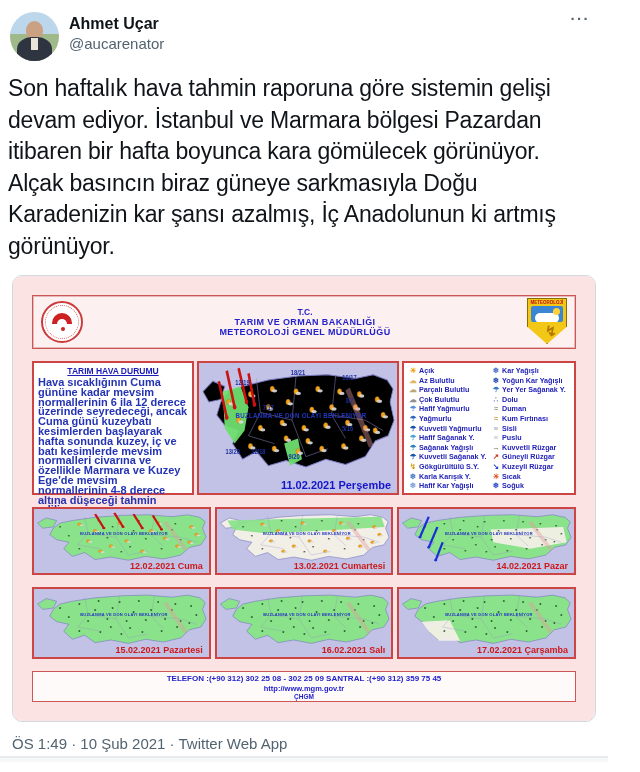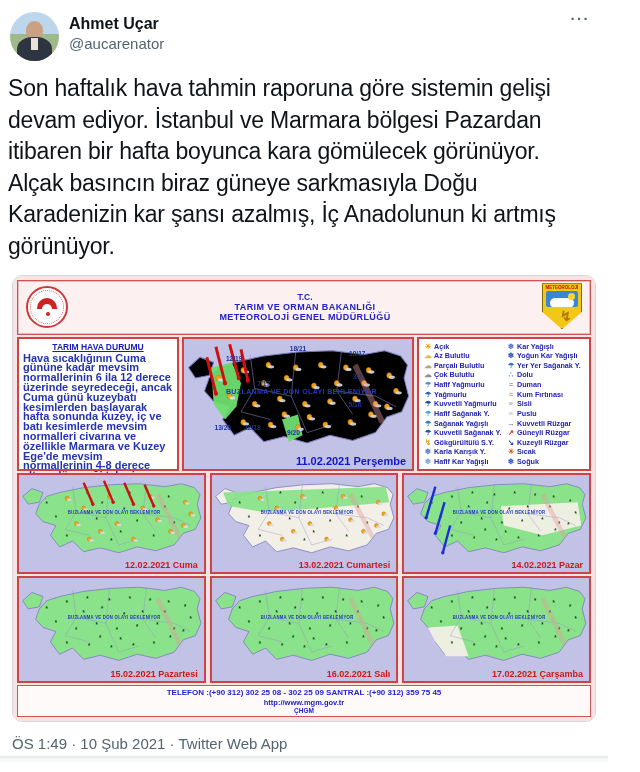--- a/index.html
+++ b/index.html
@@ -16,21 +16,21 @@
   .name-block{margin-left:10px;padding-top:2px;line-height:20px;}
   .display-name{font-weight:bold;font-size:16px;color:#0f1419;cursor:pointer;}
   .handle{font-size:15px;color:#536471;cursor:pointer;}
   .more-btn{margin-left:auto;color:#536471;font-size:15px;letter-spacing:1.5px;font-weight:bold;
             padding:2px 4px;cursor:pointer;line-height:10px;}
   
   .tweet-text{padding:12px 10px 13px 8px;font-size:23px;line-height:31.5px;color:#0f1419;
               letter-spacing:-0.2px;}
   
   .card{margin:0 12px;height:447px;border:1px solid #cfd9de;border-radius:10px;overflow:hidden;cursor:pointer;}
-  .poster{width:100%;height:100%;background:#fbe3e3;padding:4px;display:flex;flex-direction:column;gap:2px;justify-content:flex-end;}
+  .poster{width:100%;height:100%;background:#fbe3e3;padding:19px;display:flex;flex-direction:column;gap:12px;justify-content:flex-end;}
   
   .p-header{height:56px;display:flex;align-items:center;padding:2px 8px;background:#fdf0f0;
             border:1px solid #cc5555;box-shadow:0 0 0 1px #e8b8b8 inset;}
   .logo-left{width:42px;height:42px;border-radius:50%;border:2px solid #cc3b3b;position:relative;
              background:#fff;flex:0 0 42px;}
   .logo-left .dots{position:absolute;inset:2px;border-radius:50%;border:1.5px dotted #d66;}
   .logo-left .fan{position:absolute;left:9px;top:10px;width:20px;height:11px;
                   border-radius:20px 20px 0 0;background:#cc2222;}
   .logo-left .fan2{position:absolute;left:14px;top:16px;width:10px;height:6px;border-radius:10px 10px 0 0;background:#fff;}
   .logo-left .dot{position:absolute;left:18px;top:24px;width:4px;height:4px;border-radius:50%;background:#cc2222;}

